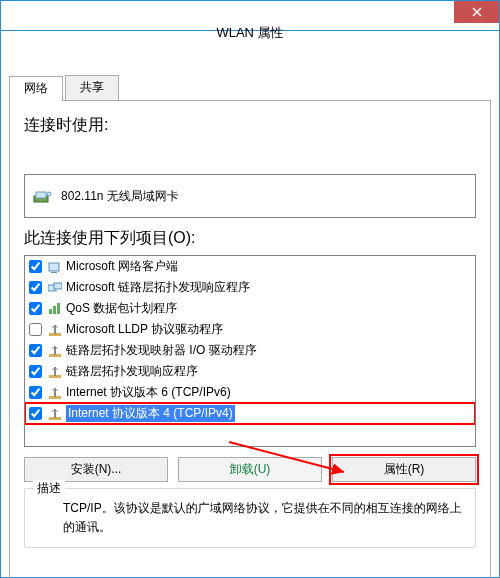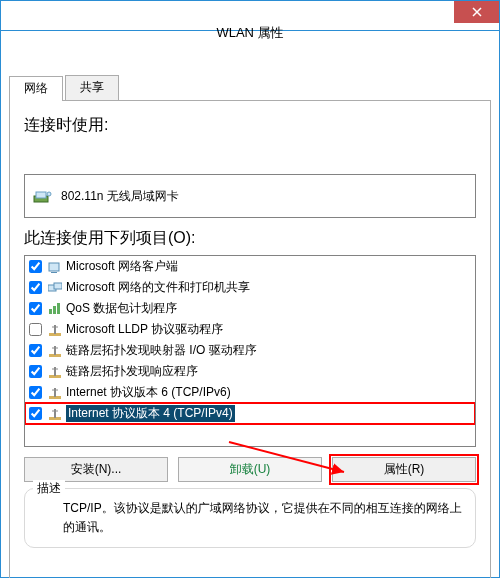--- a/index.html
+++ b/index.html
@@ -19,25 +19,25 @@
   .adapter-text { font-size: 12px; }
   .row-right { display: flex; justify-content: flex-end; margin-bottom: 16px; }
   .btn { min-width: 100px; height: 25px; font-size: 12px; background: #f0f0f0; border: 1px solid #acacac; padding: 0 12px; display:inline-flex; align-items:center; justify-content:center; }
   .btn.disabled { color: #15803d; background:#f4f4f4; }
   .btn.wide { min-width: 110px; }
   .listbox { border: 1px solid #828282; height: 192px; overflow: hidden; margin-bottom: 10px; }
   .item { display: flex; align-items: center; height: 21px; padding: 0 4px; font-size: 12px; gap: 4px; }
   .item input[type=checkbox] { width: 13px; height: 13px; margin: 0 2px 0 0; }
   .proto-icon { width: 14px; height: 14px; display:inline-flex; align-items:center; justify-content:center; }
   .item .txt { white-space: nowrap; }
-  .item.selected .txt { background: #0c4a6e; color: #fff; padding: 0 2px; }
+  .item.selected .txt { background: #3b82f6; color: #fff; padding: 0 2px; }
   .item.highlight-row { outline: 2px solid #ff0000; outline-offset: -1px; }
   .btn-row { display: flex; gap: 10px; margin-bottom: 0; position: relative; }
   .btn-row .btn { flex: 1; }
-  .grp { border: 1px solid #d9d9d9; border-radius: 10px; padding: 10px 10px; position: relative; margin-top: 6px; }
+  .grp { border: 1px solid #d9d9d9; border-radius: 2px; padding: 10px 10px; position: relative; margin-top: 6px; }
   .grp .grp-title { position: absolute; top: -9px; left: 8px; background: #fff; padding: 0 4px; font-size: 12px; }
   .desc-text { font-size: 12px; line-height: 1.6; margin-left: 28px; }
   .highlight-btn { outline: 2px solid #ff0000; outline-offset: 1px; }
   .arrow { position: absolute; pointer-events:none; }
 </style>
 </head>
 <body>
 
 <div class="titlebar">
   <div class="title">WLAN 属性</div>
@@ -82,21 +82,21 @@
           <span class="txt">Microsoft 网络客户端</span>
         </div>
         <div class="item">
           <input type="checkbox" checked="" style="">
           <span class="proto-icon">
             <svg width="14" height="14">
               <rect x="0" y="4" width="8" height="6" fill="#cfe6f5" stroke="#5a8fb5"></rect>
               <rect x="6" y="2" width="8" height="6" fill="#cfe6f5" stroke="#5a8fb5"></rect>
             </svg>
           </span>
-          <span class="txt">Microsoft 网络的文件和打印机共享</span>
+          <span class="txt">Microsoft 链路层拓扑发现响应程序</span>
         </div>
         <div class="item">
           <input type="checkbox" checked="" style="">
           <span class="proto-icon">
             <svg width="14" height="14">
               <rect x="1" y="7" width="3" height="5" fill="#5fae5f"></rect>
               <rect x="5" y="4" width="3" height="8" fill="#5fae5f"></rect>
               <rect x="9" y="1" width="3" height="11" fill="#5fae5f"></rect>
             </svg>
           </span>

